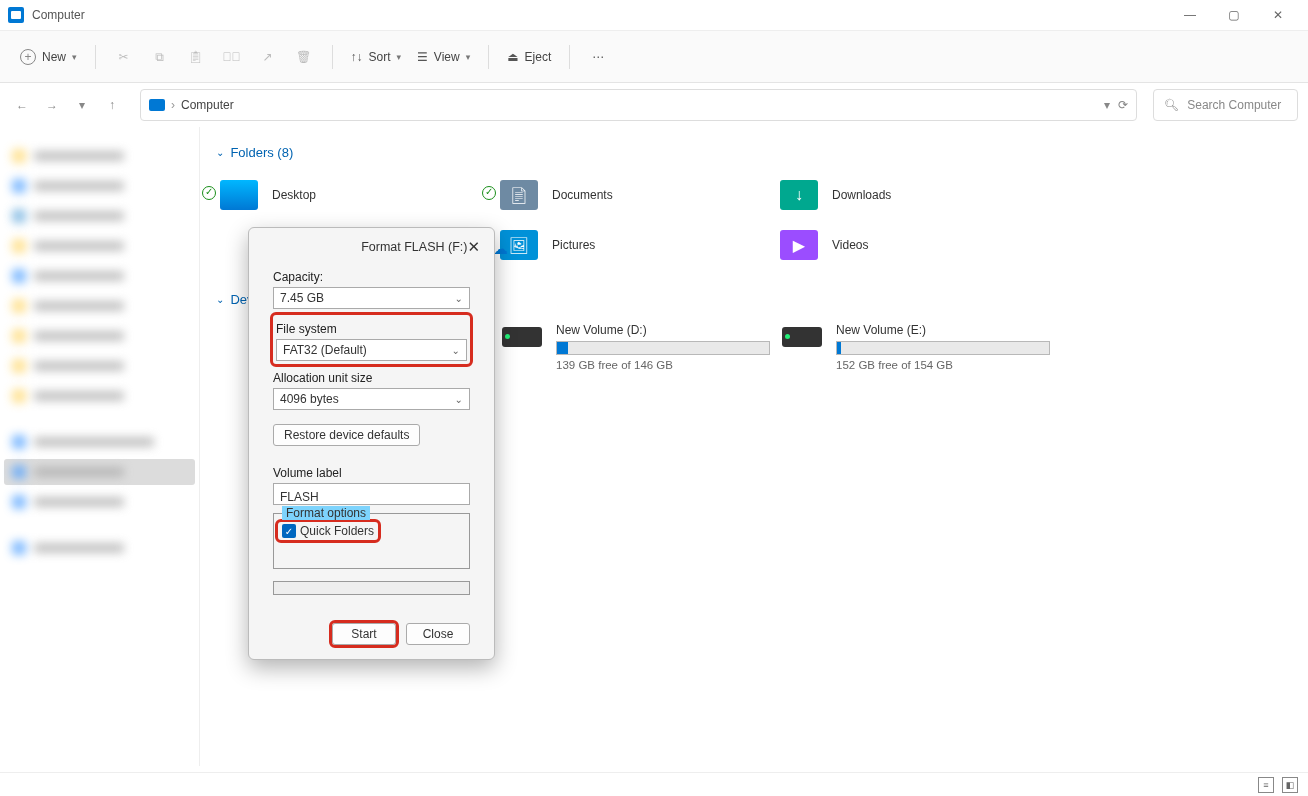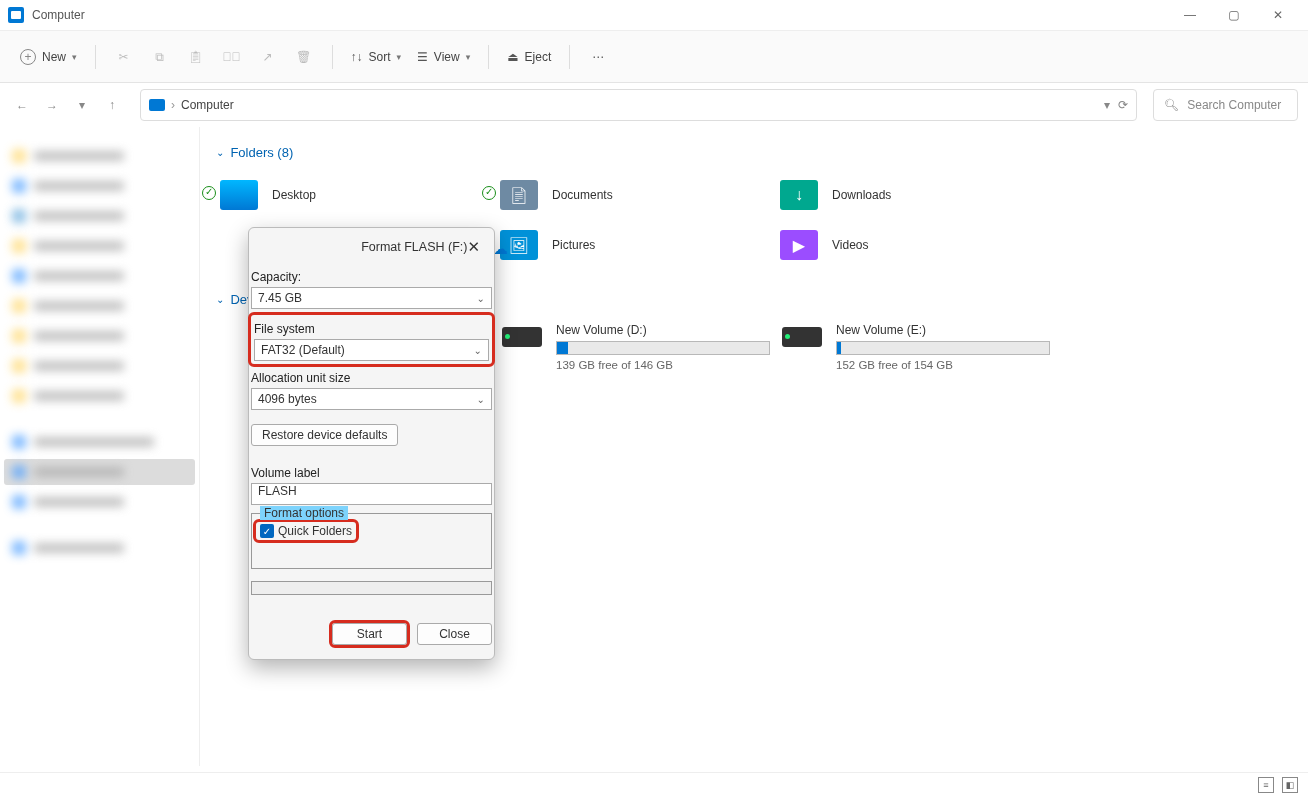--- a/index.html
+++ b/index.html
@@ -57,34 +57,34 @@
 .drive-icon::after { content: ""; position: absolute; left: 3px; top: 7px; width: 5px; height: 5px; background: #2e7; border-radius: 50%; }
 .drive-item .text { flex: 1; }
 .storage-bar { height: 14px; border: 1px solid #b8b8b8; background: #e9e9e9; margin: 4px 0; position: relative; }
 .storage-fill { height: 100%; background: #0078d4; }
 .storage-text { color: #666; font-size: 11.5px; }
 
 
 .dialog { position: absolute; left: 248px; top: 227px; width: 247px; background: #f5f5f5; border: 1px solid #bbb; border-radius: 6px; box-shadow: 0 8px 22px rgba(0,0,0,.3); z-index: 100; }
 .dlg-title { display: flex; align-items: center; justify-content: flex-end; padding: 10px 14px; font-size: 12.5px; }
 .dlg-close { cursor: pointer; font-size: 15px; }
-.dlg-body { padding: 0 2px 14px; }
+.dlg-body { padding: 0 24px 14px; }
 .dlg-label { font-size: 12px; color: #222; margin-top: 4px; margin-bottom: 3px; }
 .combo { height: 22px; border: 1px solid #aaa; background: #fff; display: flex; align-items: center; justify-content: space-between; padding: 0 6px; font-size: 12px; }
 .combo .v { font-size: 10px; color: #666; }
 .highlight { border: 3px solid #d62c1f; border-radius: 6px; padding: 3px; margin: 3px -3px; }
-.input { height: 22px; border: 1px solid #aaa; background: #fff; padding: 0 6px; display: flex; align-items: flex-start; }
+.input { height: 22px; border: 1px solid #aaa; background: #fff; padding: 0 6px; display: flex; align-items: flex-end; }
 .btn { height: 22px; border: 1px solid #aaa; background: #fdfdfd; padding: 0 10px; display: inline-flex; align-items: center; border-radius: 3px; cursor: pointer; }
 .fieldset { border: 1px solid #999; padding: 8px 8px 28px; margin-top: 8px; position: relative; }
 .fieldset .legend { position: absolute; top: -8px; left: 8px; background: #7dd3fc; padding: 0 4px; font-size: 12px; }
 .check-row { display: inline-flex; align-items: center; gap: 4px; }
 .checkbox { width: 14px; height: 14px; background: #0067c0; border-radius: 2px; display: flex; align-items: center; justify-content: center; color: #fff; font-size: 10px; }
 .progress { height: 14px; border: 1px solid #999; background: #eee; margin-top: 12px; }
 .dlg-footer { display: flex; justify-content: flex-end; gap: 10px; margin-top: 28px; }
-.dlg-footer .btn { width: 75px; justify-content: center; }
+.dlg-footer .btn { width: 64px; justify-content: center; }
 .btn.highlighted { outline: 3px solid #d62c1f; border-radius: 3px; }
 .check-row.highlighted { outline: 3px solid #d62c1f; border-radius: 3px; padding: 2px 4px; margin-left: -4px; }
 
 
 .status { position: absolute; bottom: 0; right: 0; height: 24px; width: 100%; border-top: 1px solid #eee; display: flex; align-items: center; justify-content: flex-end; padding: 0 10px; gap: 8px; color: #666; }
 .status .vw { width: 16px; height: 16px; border: 1px solid #888; display: flex; align-items: center; justify-content: center; font-size: 9px; }
 
 
 .ic-desktop { background: linear-gradient(180deg,#00b7ff,#0078d4); }
 .ic-docs { background: #6e8aa3; }

